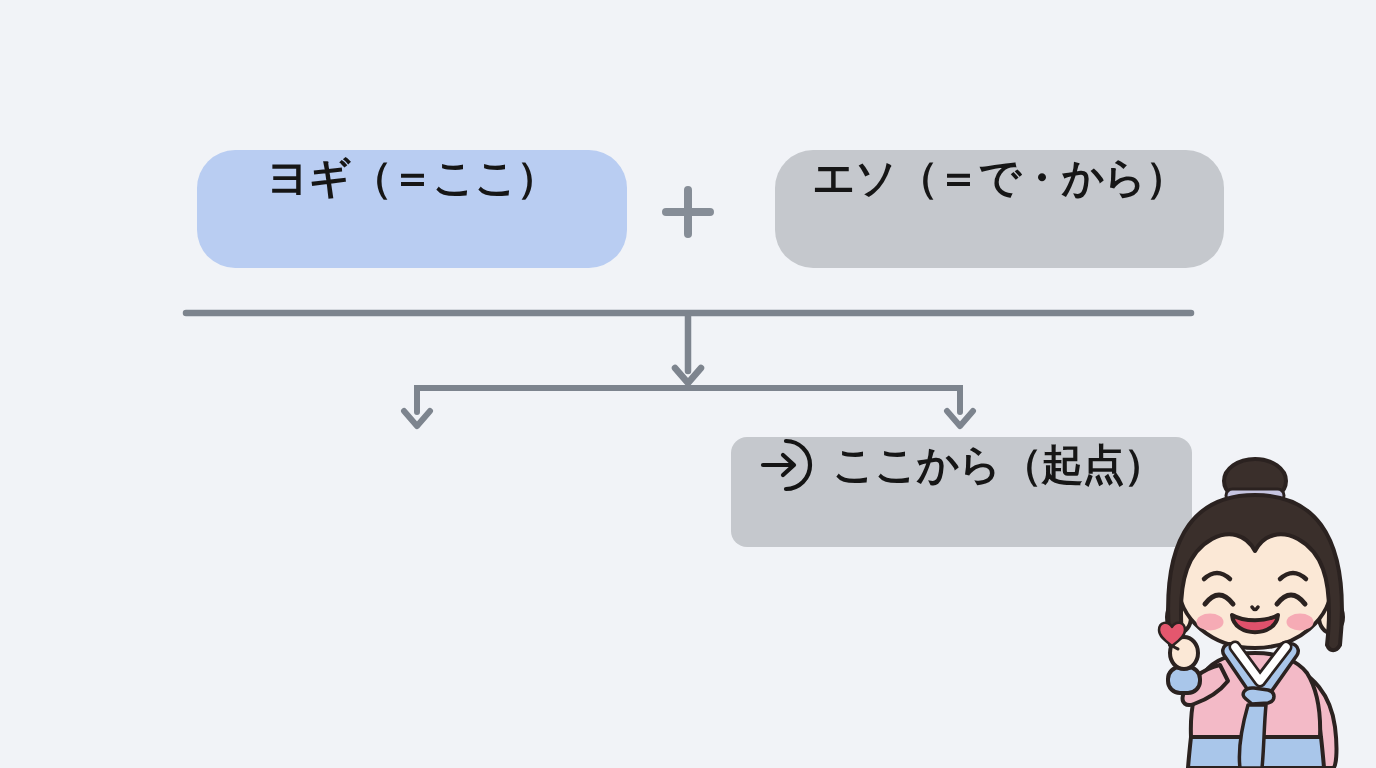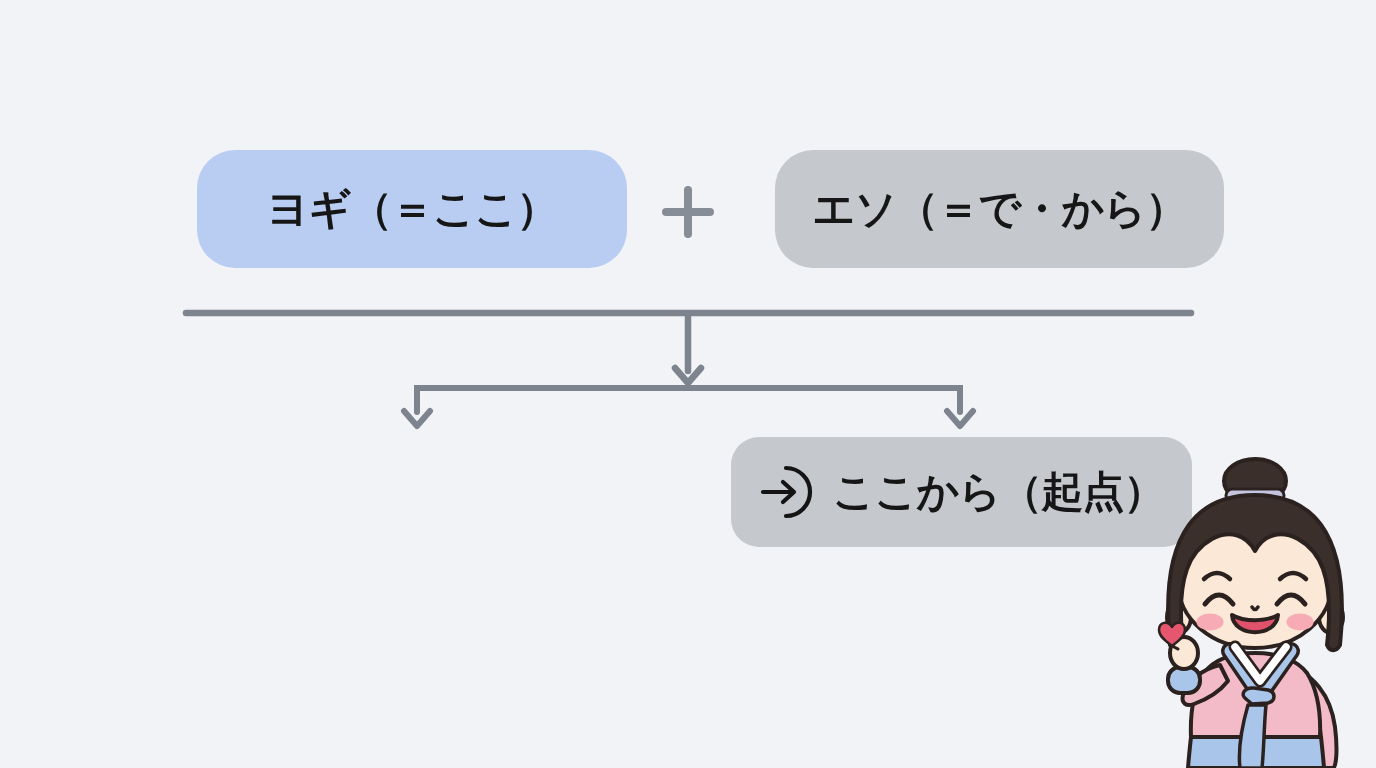--- a/index.html
+++ b/index.html
@@ -5,34 +5,34 @@
   html,body{margin:0;padding:0;}
   .canvas{
     position:relative;
     width:1376px;height:768px;
     background:var(--bg,#f1f3f7);
     overflow:hidden;
     font-family:"DejaVu Sans","Liberation Sans",sans-serif;
   }
   .pill{
     position:absolute;
-    display:flex;align-items:center;justify-content:center;
+    display:flex;align-items:flex-start;justify-content:center;
     border-radius:38px;
     color:var(--text,#161616);
     font-weight:700;
     font-size:42px;
     letter-spacing:-1px;
     white-space:nowrap;
   }
   .pill.blue{background:var(--blue-box,#b9cdf2);}
   .pill.gray{background:var(--gray-box,#c5c8cd);}
   .pill-top-left{left:197px;top:150px;width:430px;height:118px;}
   .pill-top-right{left:748px;top:150px;width:449px;height:118px;margin-left:27px;}
   .pill-bottom-left{left:197px;top:437px;width:455px;height:110px;border-radius:34px;}
-  .pill-bottom-right{left:731px;top:437px;width:461px;height:110px;border-radius:28px;}
+  .pill-bottom-right{left:731px;top:437px;width:461px;height:110px;border-radius:16px;}
   .pill .icon{flex:0 0 auto;display:block;margin-right:14px;}
   .plus-wrap{position:absolute;left:656px;top:180px;width:64px;height:64px;color:var(--plus,#868d97);}
   .connectors{position:absolute;left:0;top:0;width:1376px;height:768px;color:var(--connector,#7d848e);pointer-events:none;}
   .mascot{position:absolute;left:1134px;top:455px;width:250px;height:313px;}
 </style>
 </head>
 <body>
 
 <div class="canvas">
 

